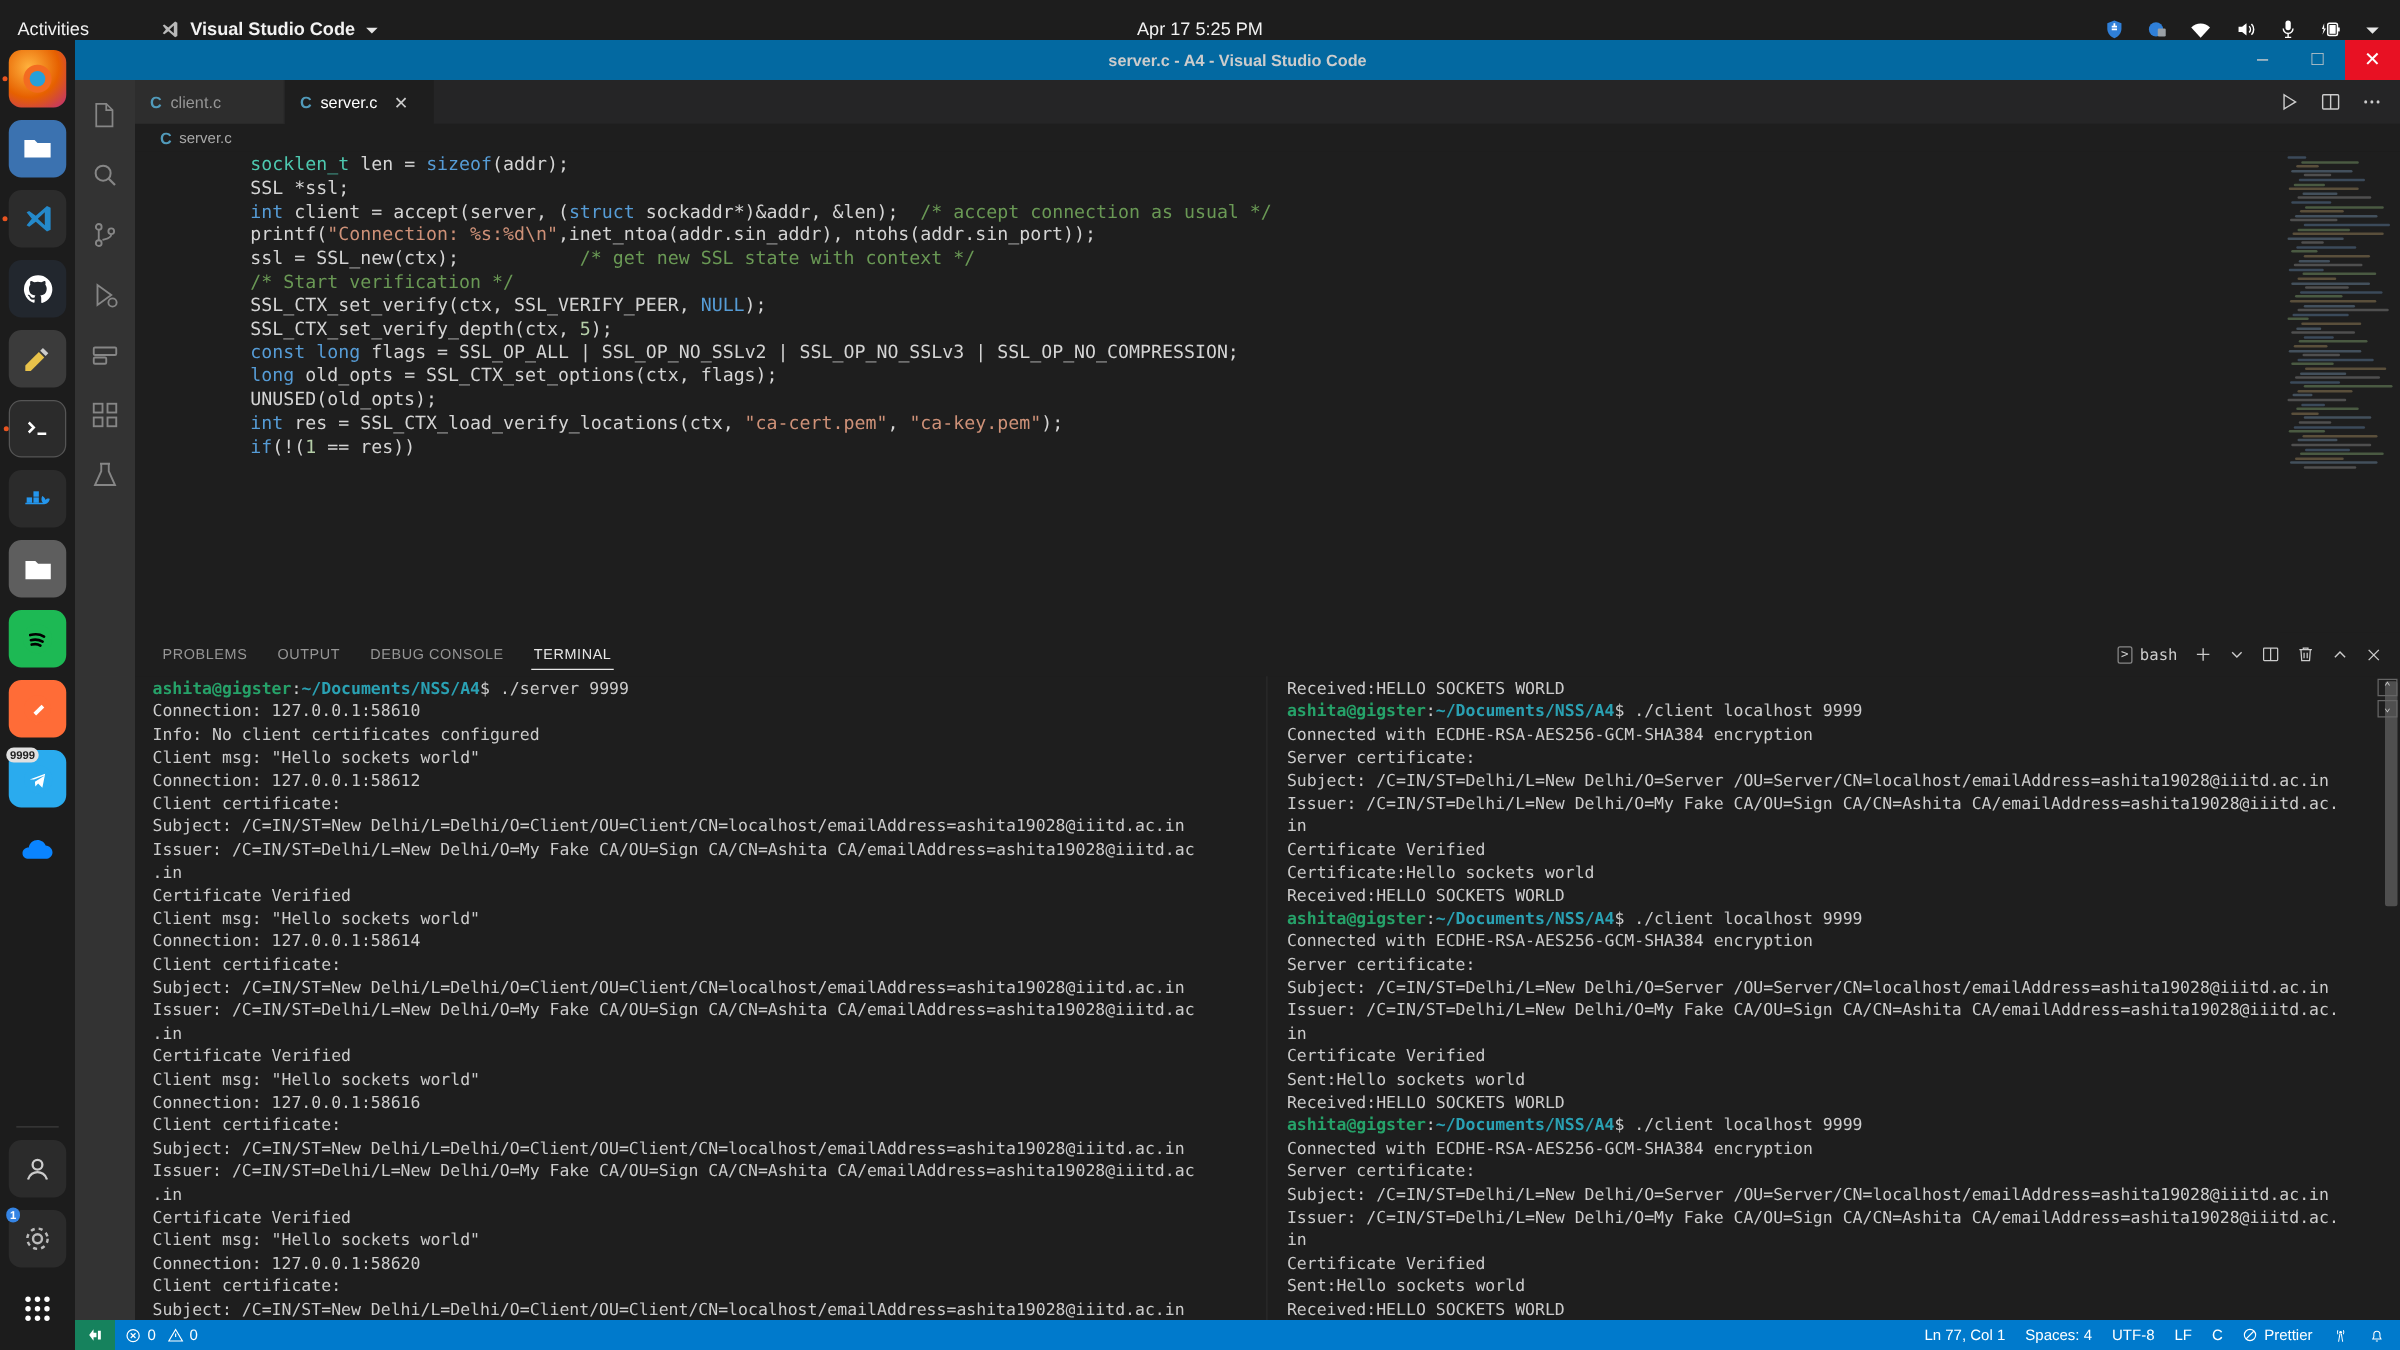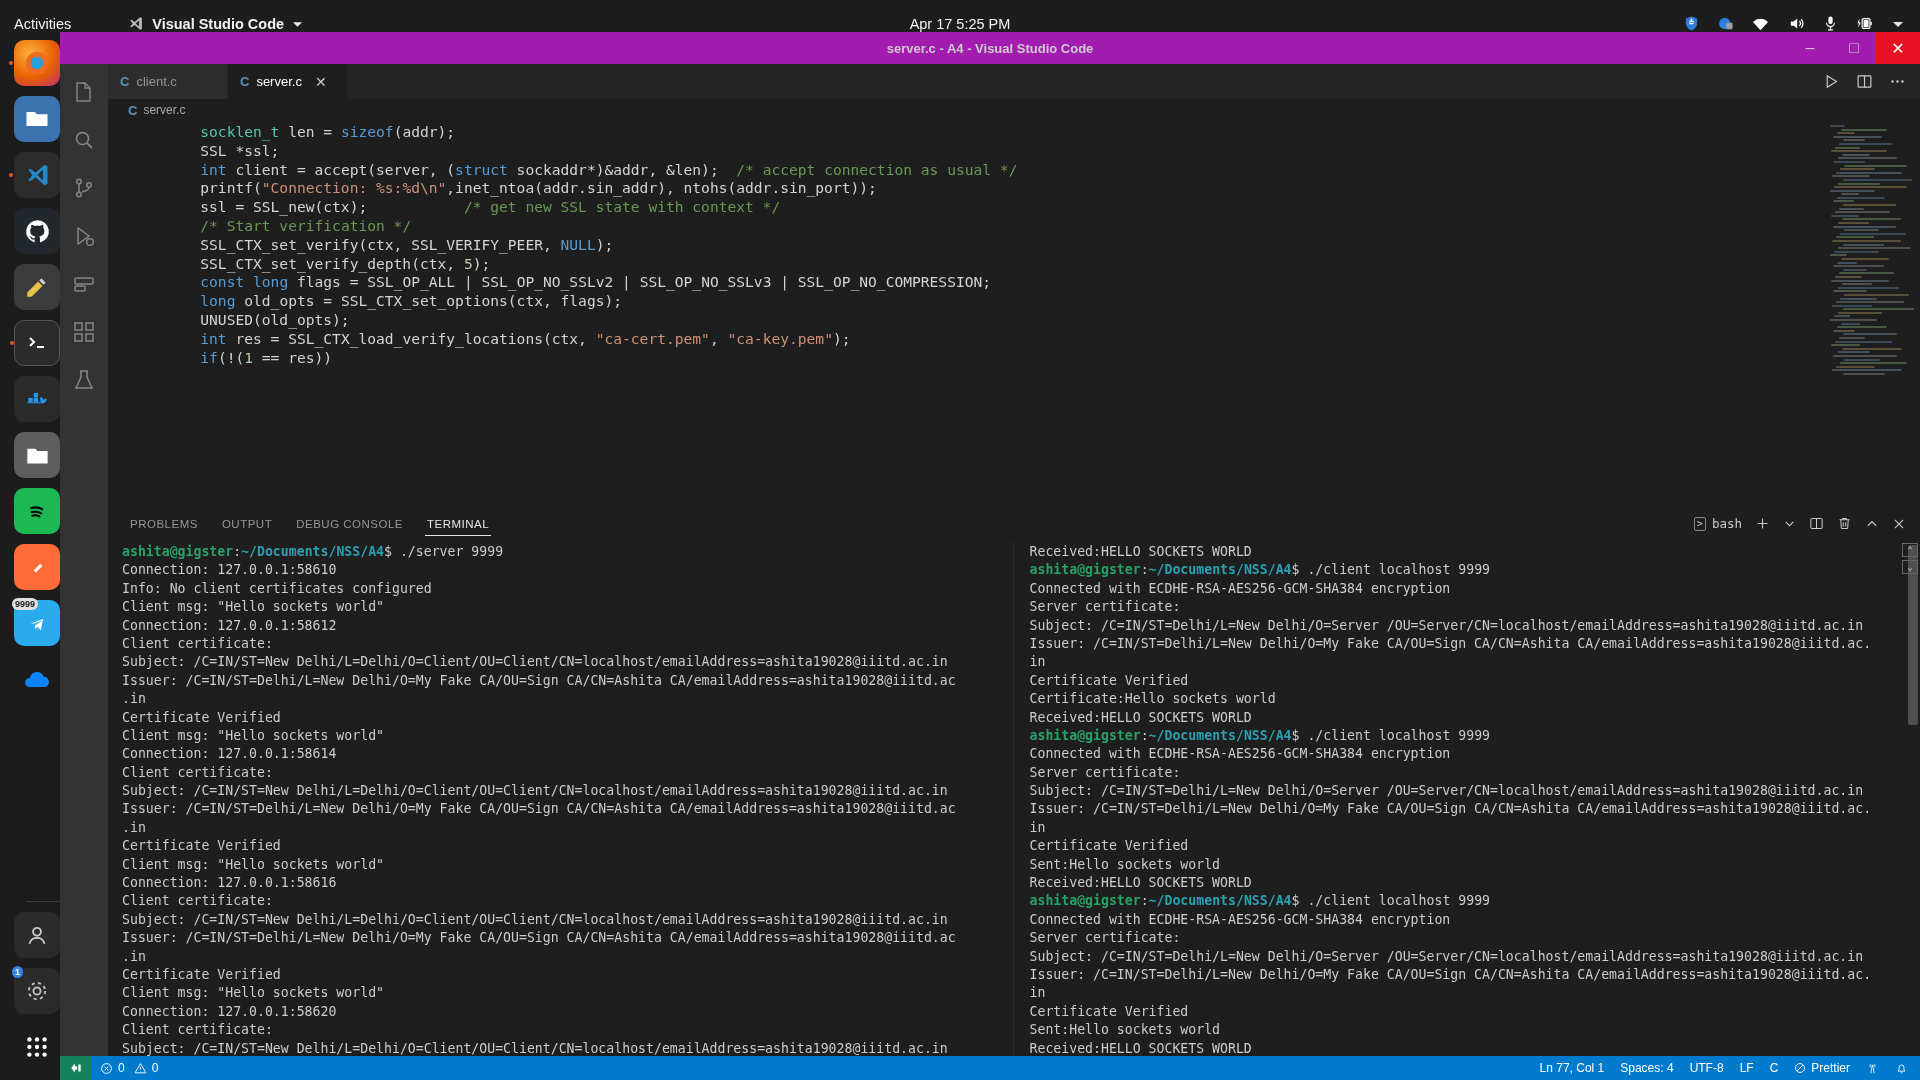--- a/index.html
+++ b/index.html
@@ -27,21 +27,21 @@
   .gnome-tray {
     margin-left: auto; display: flex; align-items: center;
     gap: 17px; padding-right: 16px;
   }
   .tray-ico { display: flex; align-items: center; justify-content: center; }
 
   
   .dock {
     position: absolute; left: 0; top: 32px; width: 60px; height: 1048px;
     background: #1c1c1c; display: flex; flex-direction: column;
-    align-items: flex-end; padding-top: 8px; z-index: 40;
+    align-items: center; padding-top: 8px; z-index: 40;
   }
   .dock-icon {
     width: 46px; height: 46px; margin-bottom: 10px; border-radius: 10px;
     display: flex; align-items: center; justify-content: center;
     position: relative; font-size: 11px; color: #fff;
   }
   .dock-dot {
     position: absolute; left: -5px; top: 50%; transform: translateY(-50%);
     width: 4px; height: 4px; border-radius: 50%; background: #e95420;
   }
@@ -53,21 +53,21 @@
   .dock-spacer { flex: 1; }
   .dock-sep { width: 34px; height: 1px; background: #3c3c3c; margin: 6px 0 10px; }
 
   
   .vscode {
     position: absolute; left: 60px; top: 32px;
     width: 1860px; height: 1048px;
     background: #1e1e1e; display: flex; flex-direction: column;
   }
   .titlebar {
-    height: 32px; background: #a21caf; display: flex; align-items: center;
+    height: 32px; background: #0369a1; display: flex; align-items: center;
     justify-content: center; position: relative; flex: 0 0 32px;
   }
   .titlebar-text { font-size: 13px; color: #cccccc; font-weight: bold; }
   .win-controls { position: absolute; right: 0; top: 0; height: 32px; display: flex; }
   .win-btn {
     width: 44px; height: 32px; display: flex; align-items: center;
     justify-content: center; color: #cccccc;
   }
   .win-btn.close { background: #e81123; color: #fff; }
 

